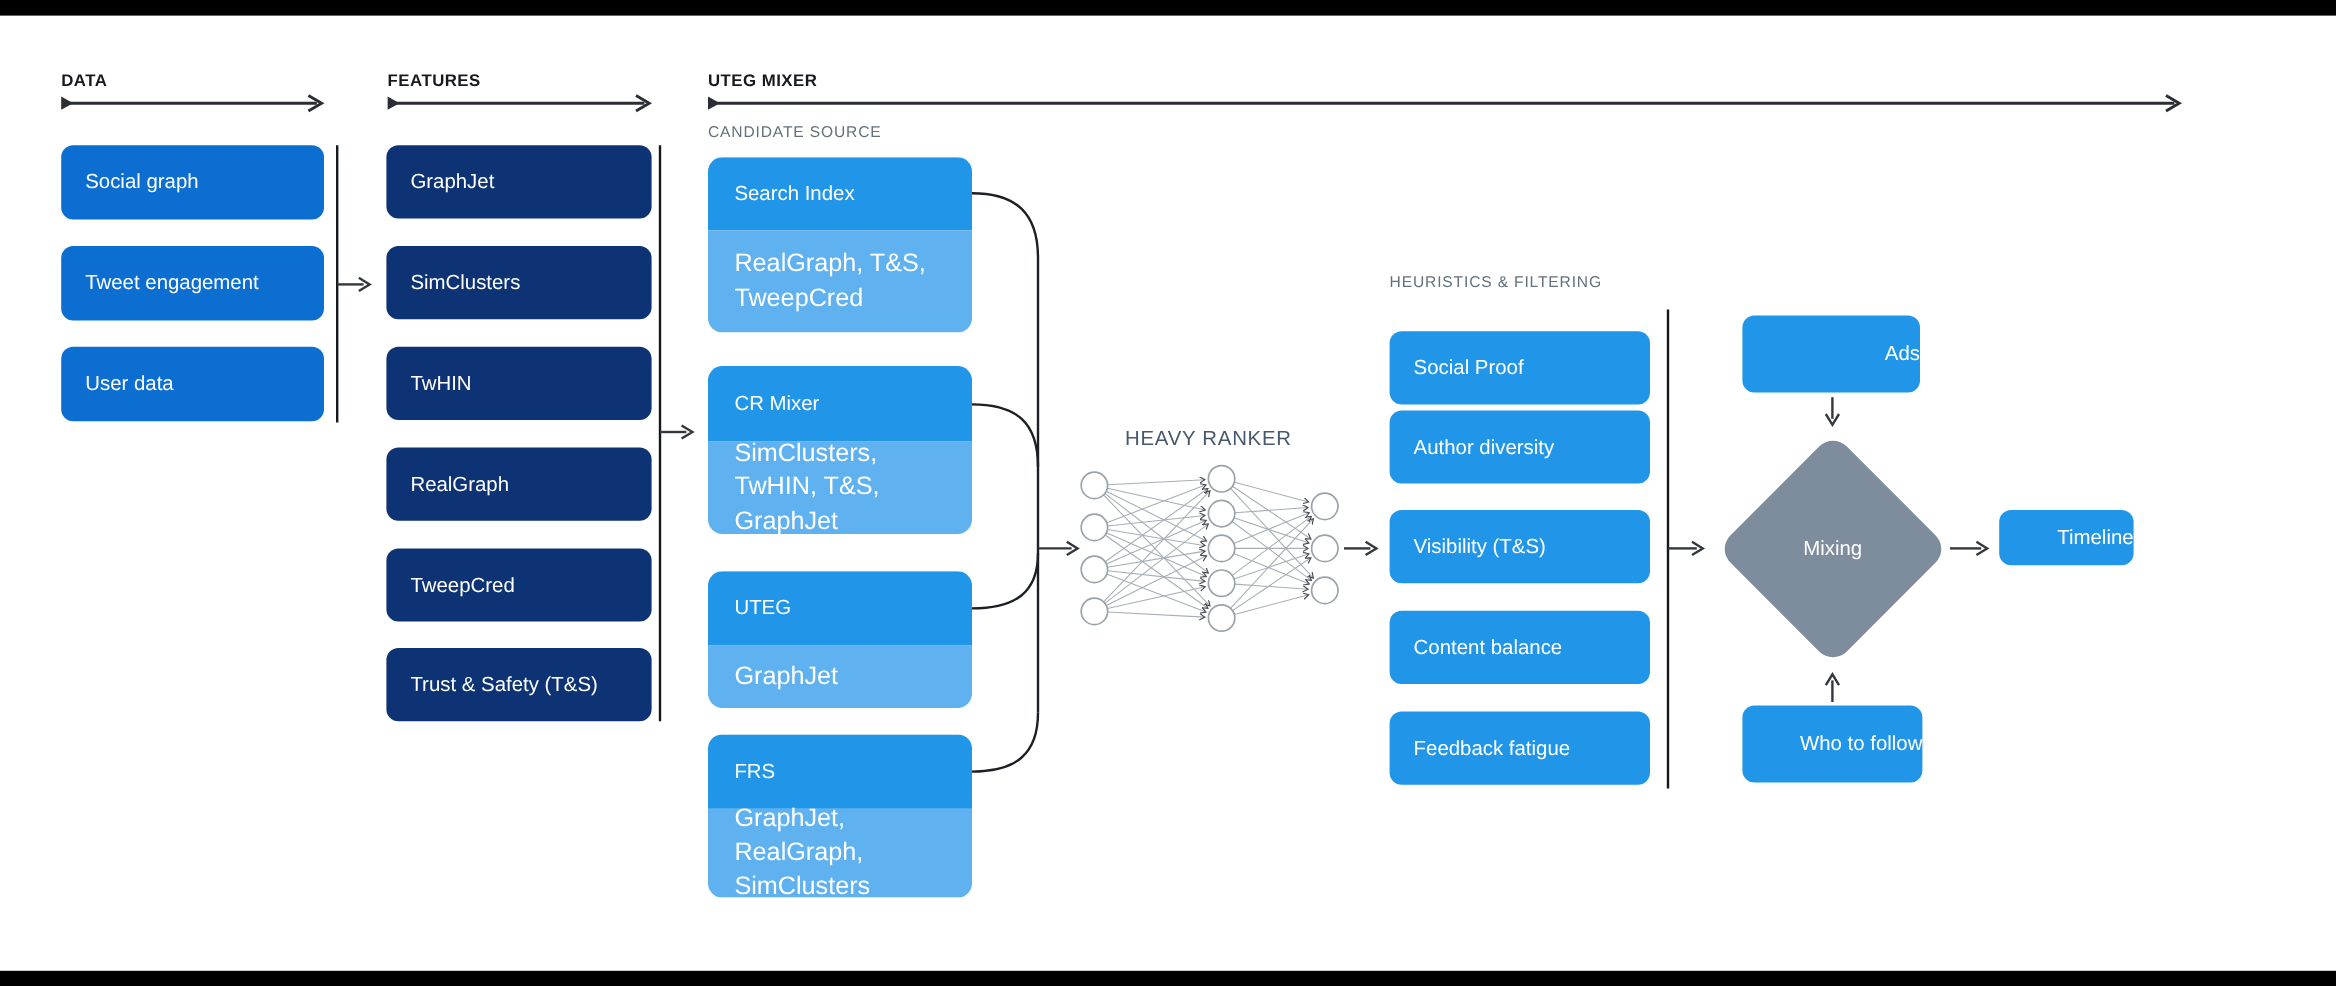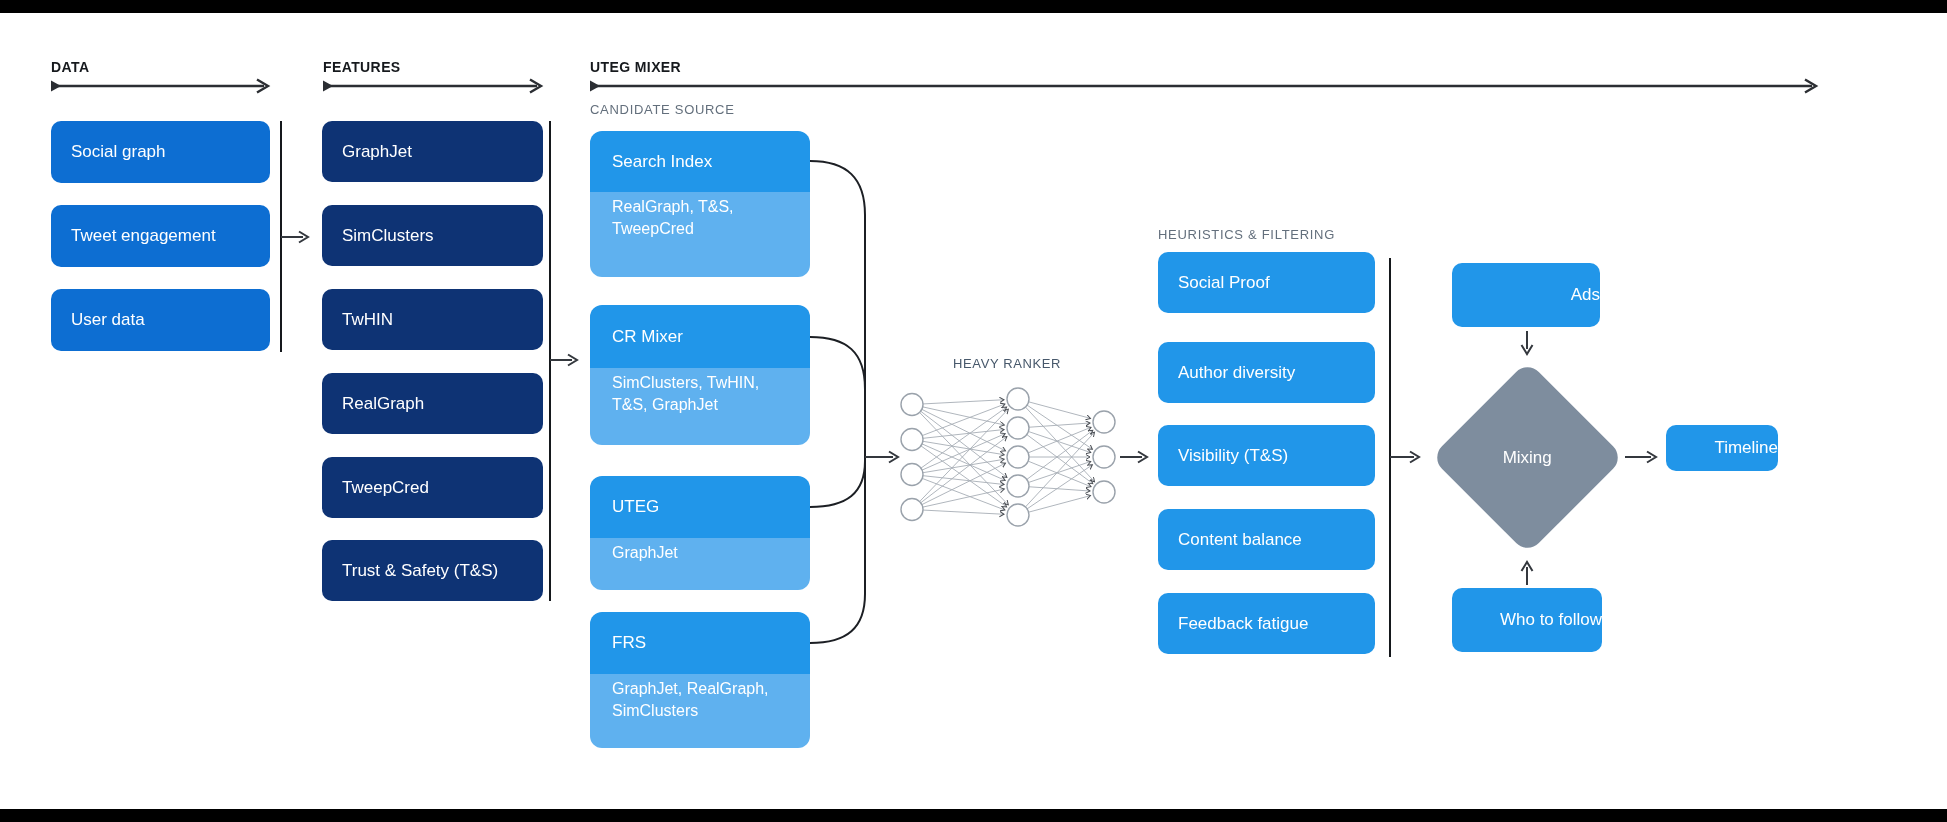--- a/index.html
+++ b/index.html
@@ -7,35 +7,35 @@
           font-family:"Liberation Sans",sans-serif;overflow:hidden;}
   .bar{position:absolute;left:0;width:1947px;height:13px;background:#000;}
   .bar.top{top:0;} .bar.bottom{top:809px;}
 
   .svg-layer{position:absolute;left:0;top:0;z-index:1;}
 
   .section-label{position:absolute;z-index:2;font-size:14px;font-weight:700;
                  color:var(--ink);letter-spacing:.4px;white-space:nowrap;}
   .sub-label{position:absolute;z-index:2;font-size:13px;font-weight:500;
              color:var(--muted);letter-spacing:.7px;white-space:nowrap;}
-  .ranker-label{position:absolute;z-index:2;font-size:13px;font-weight:500;
+  .ranker-label{position:absolute;z-index:2;font-size:17px;font-weight:500;
                 color:var(--slate);letter-spacing:.6px;text-align:center;width:200px;}
 
   .box{position:absolute;z-index:2;border-radius:10px;display:flex;align-items:center;
        padding:0 20px;color:#fff;font-size:17px;font-weight:500;box-sizing:border-box;}
   .data-box{background:var(--dataBlue);left:51px;width:219px;height:62px;}
   .feat-box{background:var(--navy);left:322px;width:221px;height:61px;}
   .heur-box{background:var(--bright);left:1158px;width:217px;height:61px;}
 
   .card{position:absolute;z-index:2;left:590px;width:220px;border-radius:12px;
         overflow:hidden;box-sizing:border-box;}
   .card-head{background:var(--bright);display:flex;align-items:center;
              padding:16px 22px;color:#fff;font-size:17px;font-weight:500;box-sizing:border-box;}
-  .card-sub{background:var(--light);display:flex;
-            padding:4px 20px 4px 22px;color:#fff;font-size:16px;font-weight:500;
+  .card-sub{background:var(--light);display:flex;align-items:center;
+            padding:4px 20px 4px 22px;color:#fff;font-size:21px;font-weight:500;
             line-height:1.35;box-sizing:border-box;}
 
   .pill{position:absolute;z-index:2;background:var(--bright);border-radius:10px;
         display:flex;align-items:center;justify-content:flex-end;color:#fff;
         font-size:17px;font-weight:500;box-sizing:border-box;}
 
   .diamond{position:absolute;z-index:2;left:1459px;top:389px;width:137px;height:137px;
            background:var(--gray);transform:rotate(45deg);border-radius:16px;
            display:flex;align-items:center;justify-content:center;}
   .diamond span{transform:rotate(-45deg);color:#fff;font-size:17px;font-weight:500;}
@@ -230,21 +230,21 @@
   </div>
   <div class="card" style="top:612px">
     <div class="card-head" style="height:62px">
       <span>FRS</span>
       </div>
     <div class="card-sub" style="height:74px">
       <span>GraphJet, RealGraph, SimClusters</span>
       </div>
   </div>
 
-  <div class="box heur-box" style="top:252px">
+  <div class="box heur-box" style="top:276px">
     <span>Social Proof</span>
     </div>
   <div class="box heur-box" style="top:342px">
     <span>Author diversity</span>
     </div>
   <div class="box heur-box" style="top:425px">
     <span>Visibility (T&amp;S)</span>
     </div>
   <div class="box heur-box" style="top:509px">
     <span>Content balance</span>

